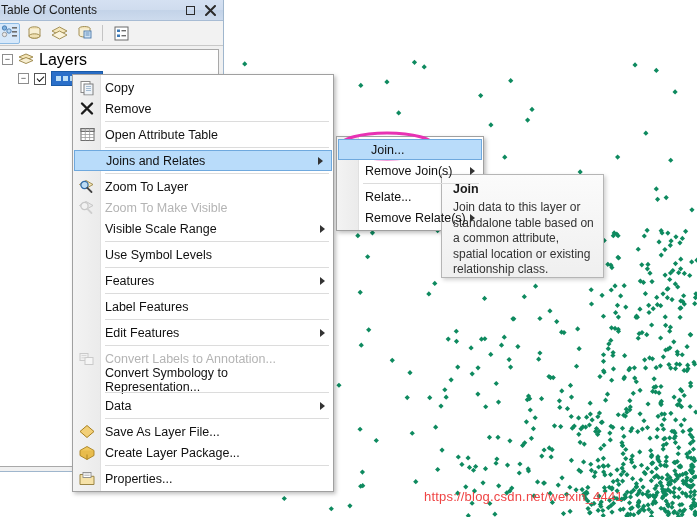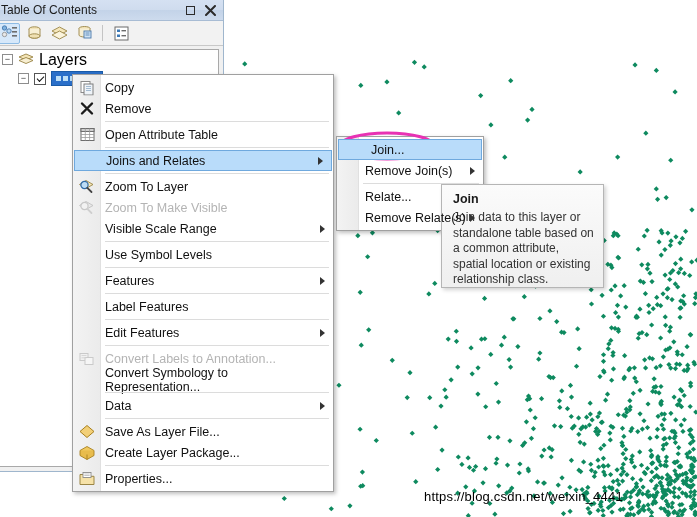--- a/index.html
+++ b/index.html
@@ -13,21 +13,21 @@
 
   
   #map-canvas { position: absolute; inset: 0; background: #ffffff; }
   #map-points { position: absolute; inset: 0; }
 
   
   #watermark {
     position: absolute;
     left: 424px; top: 489px;
     font-size: 13px;
-    color: #000000;
+    color: #ef4444;
     letter-spacing: .2px;
     white-space: nowrap;
     font-family: "Liberation Sans", sans-serif;
   }
   #watermark-big {
     position: absolute;
     left: 330px; top: 300px;
     font-size: 40px;
     color: #fbfbfb;
     white-space: nowrap;
@@ -181,21 +181,21 @@
 
   
   #join-highlight {
     position: absolute; left: 337px; top: 131px;
     width: 100px; height: 30px;
     pointer-events: none;
   }
 
   
   #tooltip {
-    position: absolute; left: 441px; top: 184px;
+    position: absolute; left: 441px; top: 174px;
     width: 163px; height: 104px;
     background: linear-gradient(to bottom,#fbfbfb 0%,#efefef 100%);
     border: 1px solid #b5b5b5;
     box-shadow: 2px 2px 4px rgba(0,0,0,.18);
     padding: 7px 9px 0 11px;
   }
   #tooltip-title {
     font-size: 12.5px; font-weight: bold; color: #1a1a1a; margin-bottom: 4px;
     font-family: "Liberation Sans", sans-serif;
   }

